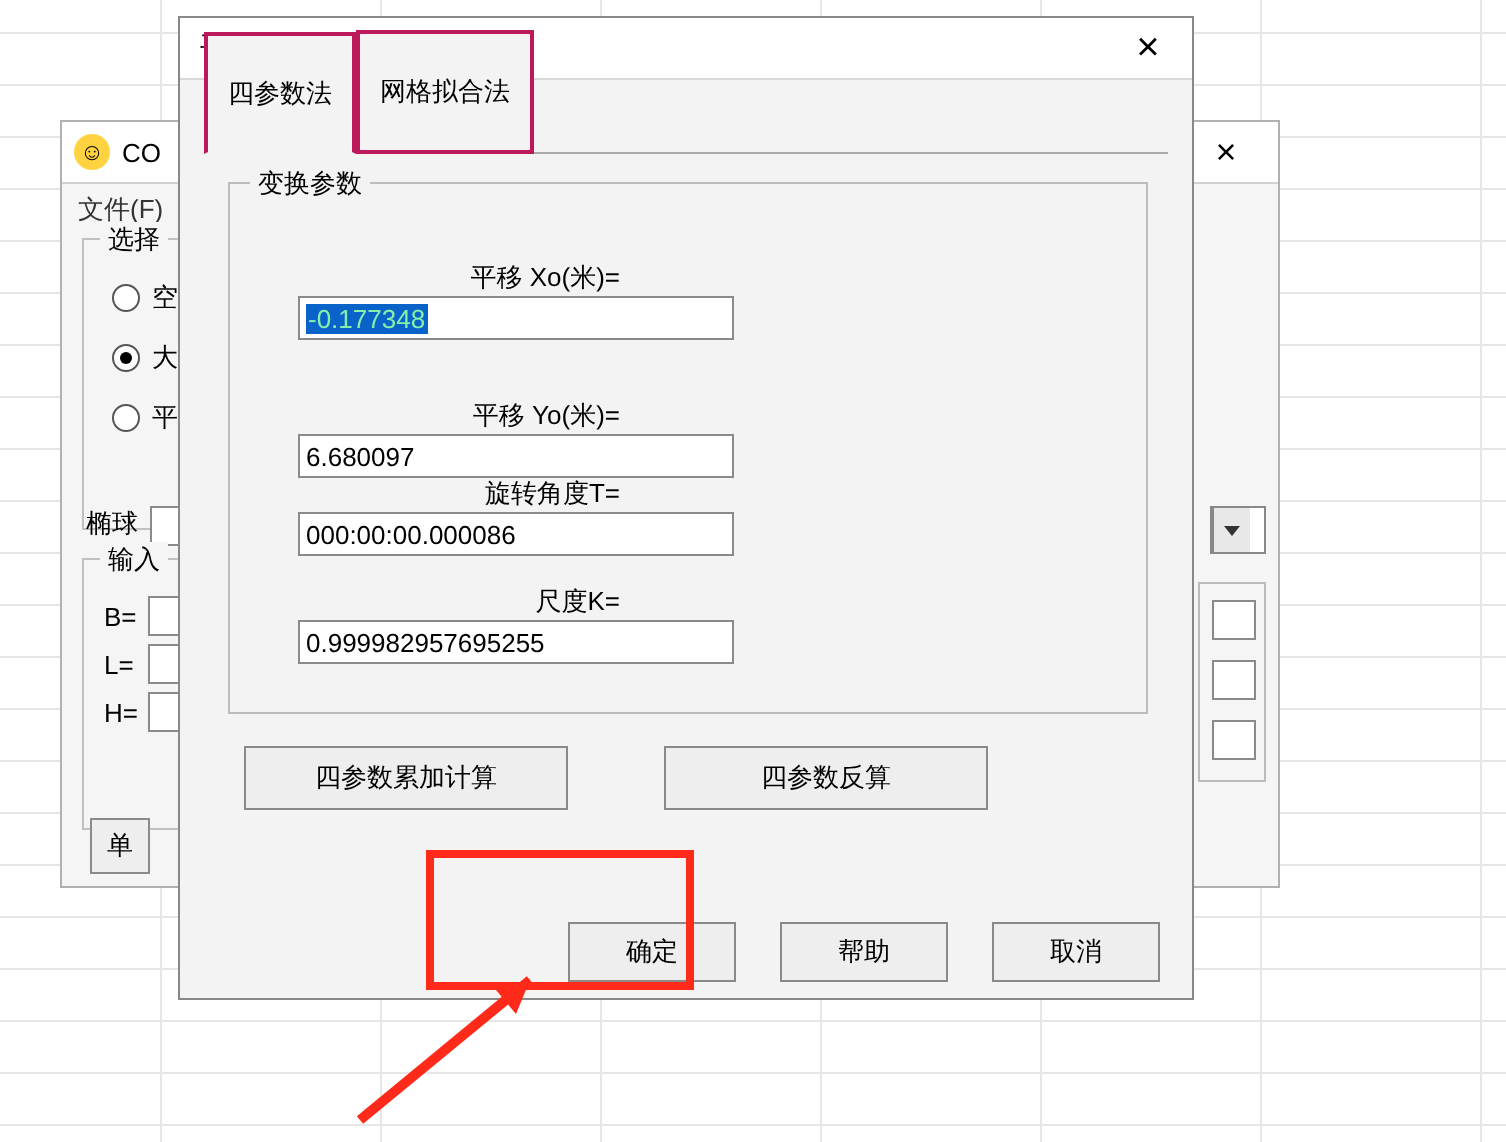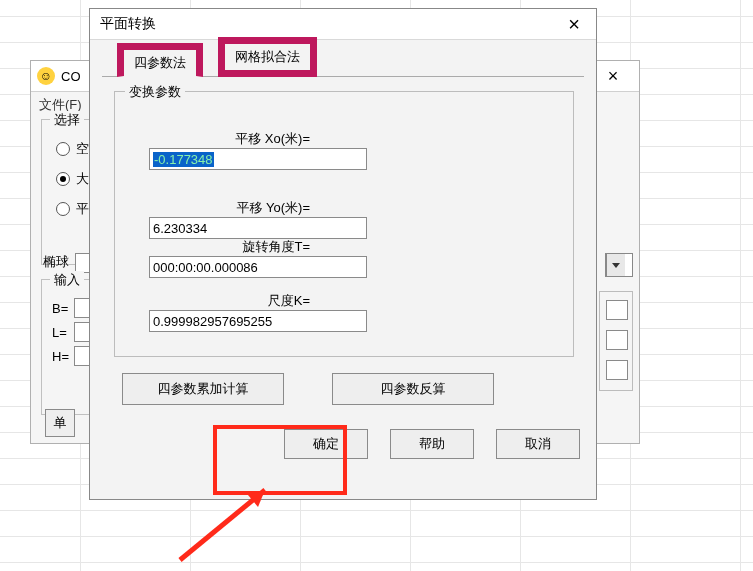--- a/index.html
+++ b/index.html
@@ -175,27 +175,26 @@
     line-height: 20px;
   }
   .tabs {
     display: flex;
     align-items: flex-end;
     margin: 10px 12px 0 12px;
     height: 26px;
     font-size: 13px;
   }
   .tab {
-    border: 7px solid #be185d;
-    padding: 4px 10px;
+    border: 2px solid #be185d;
+    padding: 20px 10px;
     margin-right: 0;
     position: relative;
     top: 1px;
     background: #f3f3f3;
-    margin-left: 15px;
   }
   .tab.active {
     background: #f3f3f3;
     border-bottom: 1px solid #f3f3f3;
     z-index: 2;
   }
   .tabstrip-line {
     border-top: 1px solid #aaa;
     margin: 0 12px;
   }
@@ -260,21 +259,21 @@
     background: #eee;
     display: flex;
     align-items: center;
     justify-content: center;
     font-size: 13px;
   }
 
   .bottom-btns {
     position: absolute;
     left: 194px;
-    top: 420px;
+    top: 452px;
     display: flex;
     gap: 22px;
   }
   .bottom-btns .bbtn {
     width: 82px;
     height: 28px;
     border: 1px solid #8a8a8a;
     background: #eee;
     display: flex;
     align-items: center;
@@ -388,21 +387,21 @@
 
     <div class="prow" style="left:34px; top:38px;">
       <span class="lbl">平移 Xo(米)=</span>
       <div class="txt sel">
           <span>-0.177348</span>
         </div>
     </div>
     <div class="prow" style="left:34px; top:107px;">
       <span class="lbl">平移 Yo(米)=</span>
       <div class="txt">
-          <span>6.230334</span>
+          <span>6.680097</span>
         </div>
     </div>
     <div class="prow" style="left:34px; top:146px;">
       <span class="lbl">旋转角度T=</span>
       <div class="txt">
           <span>000:00:00.000086</span>
         </div>
     </div>
     <div class="prow" style="left:34px; top:200px;">
       <span class="lbl">尺度K=</span>

